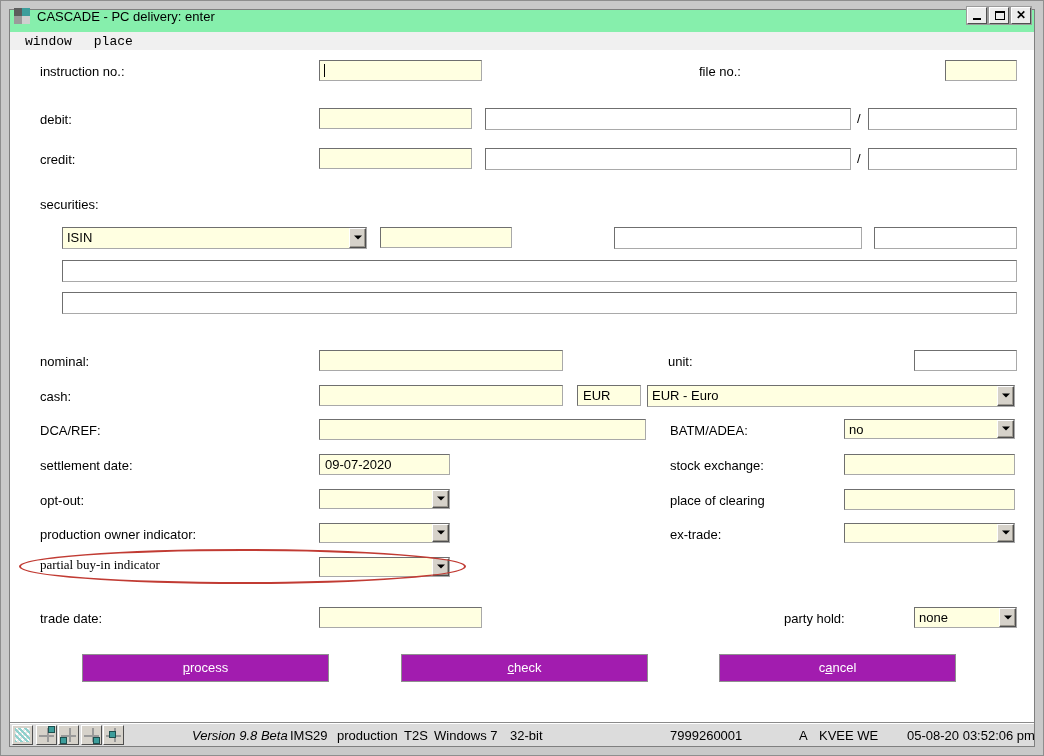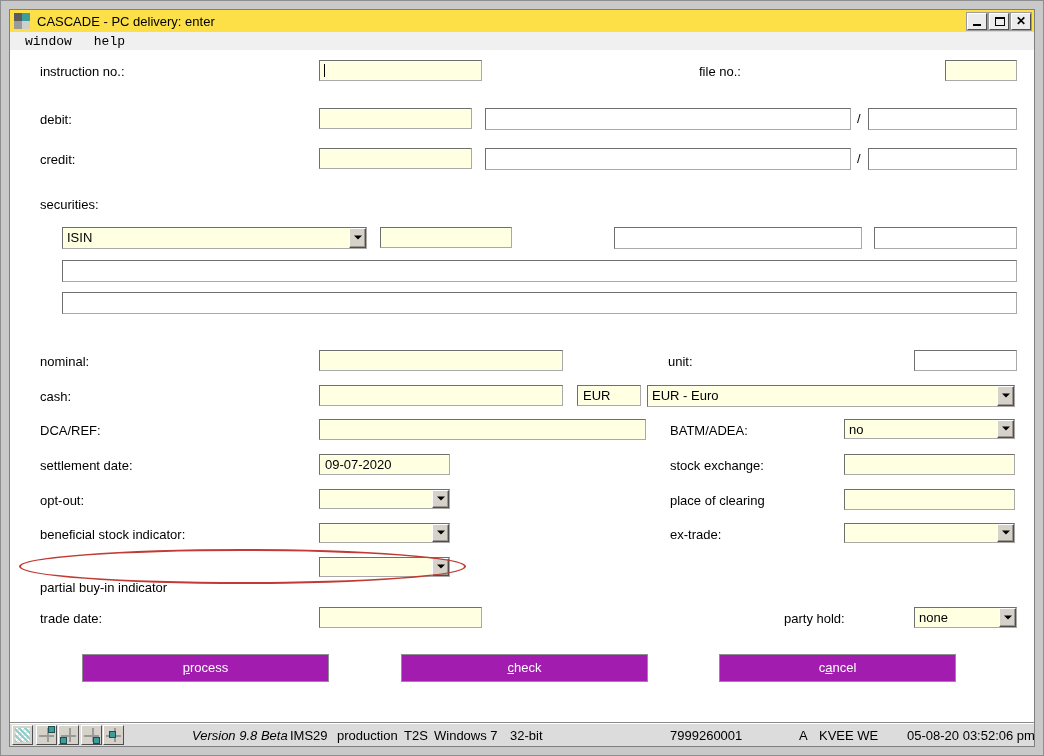--- a/index.html
+++ b/index.html
@@ -12,21 +12,21 @@
     border:1px solid #8E8E8E;
   }
   .inner{
     position:absolute; left:8px; top:8px; right:8px; bottom:8px;
     display:flex; flex-direction:column;
     border:1px solid #7F7F7F; background:#fff;
   }
 
   
   .titlebar{
-    height:22px; background:#fde047; display:flex; align-items:center;
+    height:22px; background:#86efac; display:flex; align-items:flex-end;
     padding:8px 2px; flex:0 0 auto;
   }
   .app-icon{ width:16px; height:16px; margin-left:2px; display:grid;
     grid-template-columns:8px 8px; grid-template-rows:8px 8px; }
   .app-icon i:nth-child(1){background:#5C5C5C;}
   .app-icon i:nth-child(2){background:#3C9D9B;}
   .app-icon i:nth-child(3){background:#9A9A9A;}
   .app-icon i:nth-child(4){background:#CFCFCF;}
   .title{ font-size:13px; color:#000; margin-left:7px; white-space:nowrap; }
   .win-controls{ margin-left:auto; display:flex; gap:2px; margin-right:1px; }
@@ -135,21 +135,21 @@
             <span class="max"></span>
           </div>
         <div class="wbtn">
             <span class="x">✕</span>
           </div>
       </div>
     </div>
 
     <div class="menubar">
       <span class="menu-item">window</span>
-      <span class="menu-item">help</span>
+      <span class="menu-item">place</span>
     </div>
 
     <div class="form">
 
       <span class="lbl" style="left:30px; top:14px;">instruction no.:</span>
       <div class="fld cream" style="left:309px; top:10px; width:163px; height:21px;">
         <span class="caret"></span><span></span>
       </div>
       <span class="lbl" style="left:689px; top:14px;">file no.:</span>
       <div class="fld cream" style="left:935px; top:10px; width:72px; height:21px;"></div>
@@ -204,32 +204,32 @@
       <div class="fld cream" style="left:834px; top:404px; width:171px; height:21px;"></div>
 
       <span class="lbl" style="left:30px; top:443px;">opt-out:</span>
       <div class="combo" style="left:309px; top:439px; width:131px; height:20px;">
         <span class="val"></span>
         <span class="btn"></span>
       </div>
       <span class="lbl" style="left:660px; top:443px;">place of clearing</span>
       <div class="fld cream" style="left:834px; top:439px; width:171px; height:21px;"></div>
 
-      <span class="lbl" style="left:30px; top:477px;">beneficial stock indicator:</span>
+      <span class="lbl" style="left:30px; top:477px;">production owner indicator:</span>
       <div class="combo" style="left:309px; top:473px; width:131px; height:20px;">
         <span class="val"></span>
         <span class="btn"></span>
       </div>
       <span class="lbl" style="left:660px; top:477px;">ex-trade:</span>
       <div class="combo" style="left:834px; top:473px; width:171px; height:20px;">
         <span class="val"></span>
         <span class="btn"></span>
       </div>
 
-      <span class="lbl" style="left:30px; top:530px;">partial buy-in indicator</span>
+      <span class="lbl" style="left:30px; top:507px;font-family:Liberation Serif, serif;">partial buy-in indicator</span>
       <div class="combo" style="left:309px; top:507px; width:131px; height:20px;">
         <span class="val"></span>
         <span class="btn"></span>
       </div>
       <div class="annotation" style="left:9px; top:499px; width:447px; height:35px;"></div>
 
       <span class="lbl" style="left:30px; top:561px;">trade date:</span>
       <div class="fld cream" style="left:309px; top:557px; width:163px; height:21px;"></div>
       <span class="lbl" style="left:774px; top:561px;">party hold:</span>
       <div class="combo" style="left:904px; top:557px; width:103px; height:21px;">

